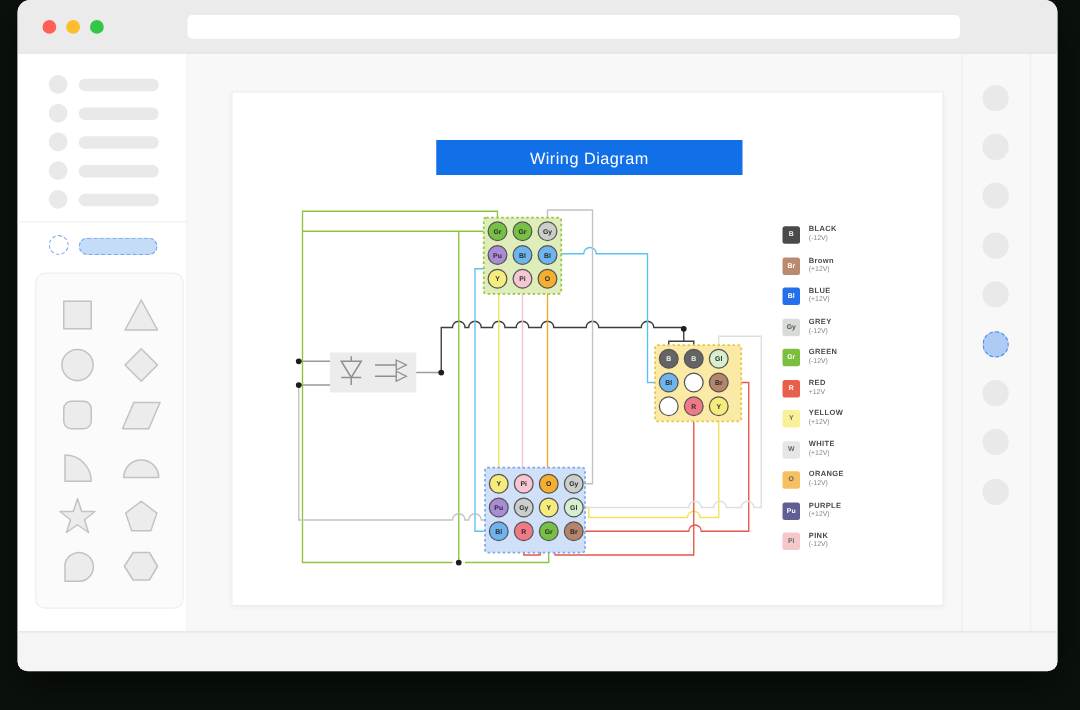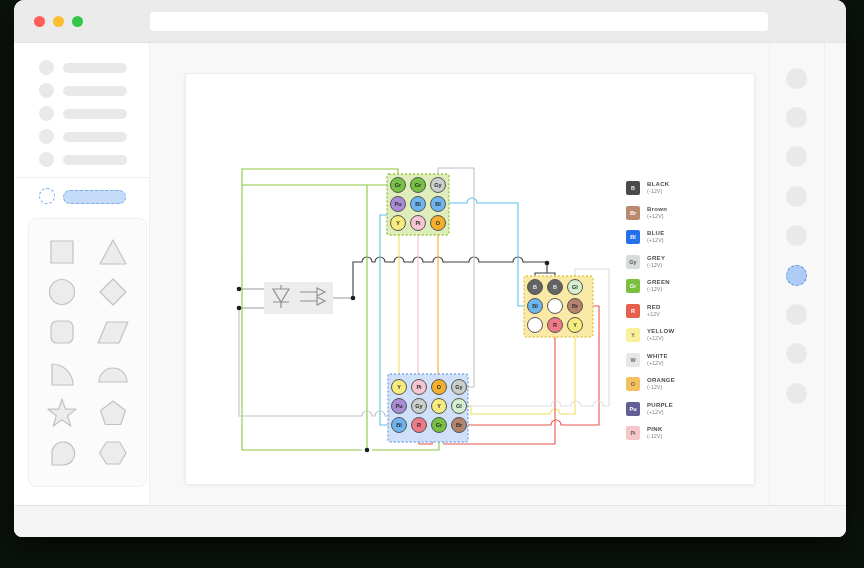--- a/index.html
+++ b/index.html
@@ -157,20 +157,21 @@
         <div class="rail-circle" style="top: 146.3px;"></div>
         <div class="rail-circle" style="top: 185.7px;"></div>
         <div class="rail-circle" style="top: 225.1px;"></div>
         <div class="rail-circle active" style="top: 264.5px;"></div>
         <div class="rail-circle" style="top: 303.9px;"></div>
         <div class="rail-circle" style="top: 343.3px;"></div>
         <div class="rail-circle" style="top: 382.7px;"></div>
       </div>
 
     <div class="page">
+      <div class="banner" id="banner" style="background: rgb(17, 112, 232);">Wiring Diagram</div>
       <svg class="diagram-svg" id="diagram-svg" width="570" height="412" viewBox="185 73 570 412">
         <g>
           <rect x="263" y="281" width="69" height="32" fill="#ECECEC"></rect>
           <path d="M272,288 L288,288 L280,301 Z" fill="none" stroke="#8F8F8F" stroke-width="1.2"></path>
           <path d="M272,301 H288 M280,284 V288 M280,301 V307" fill="none" stroke="#8F8F8F" stroke-width="1.2"></path>
           <path d="M299,291 H316 M316,287 L324,291 L316,295 Z M299,300 H316 M316,296 L324,300 L316,304 Z" fill="none" stroke="#8F8F8F" stroke-width="1.1"></path>
         </g>
         <g id="wires-layer">
             <path d="M352,297 V261 H361 A5,5 0 0 1 371,261 H374 A5,5 0 0 1 384,261 H393 A5,5 0 0 1 403,261 H412 A5,5 0 0 1 422,261 H432 A5,5 0 0 1 442,261 H468 A5,5 0 0 1 478,261 H512 A5,5 0 0 1 522,261 H546" fill="none" stroke="#3E3E3E" stroke-width="1.1"></path>
             <path d="M546,261 V272 H534 V279 M546,272 H554 V279" fill="none" stroke="#3E3E3E" stroke-width="1.1"></path>

